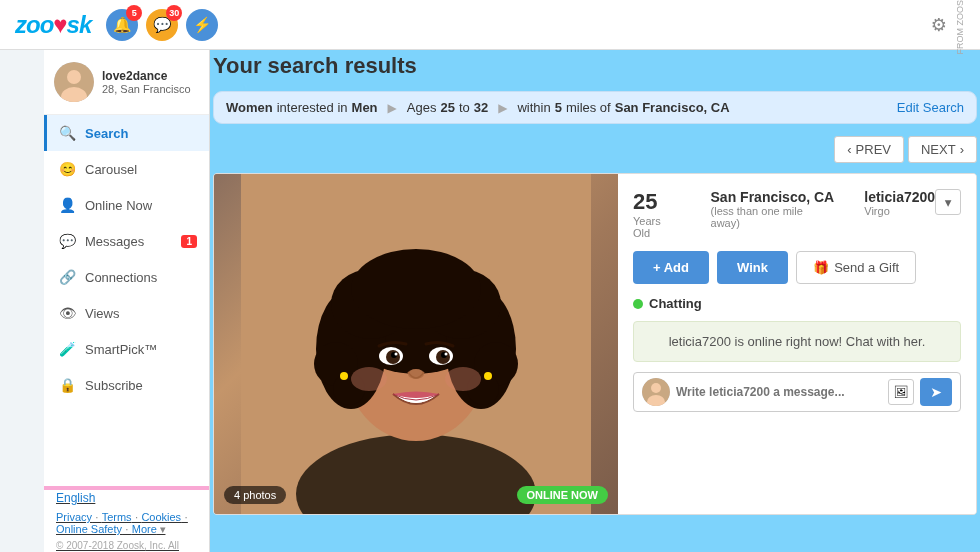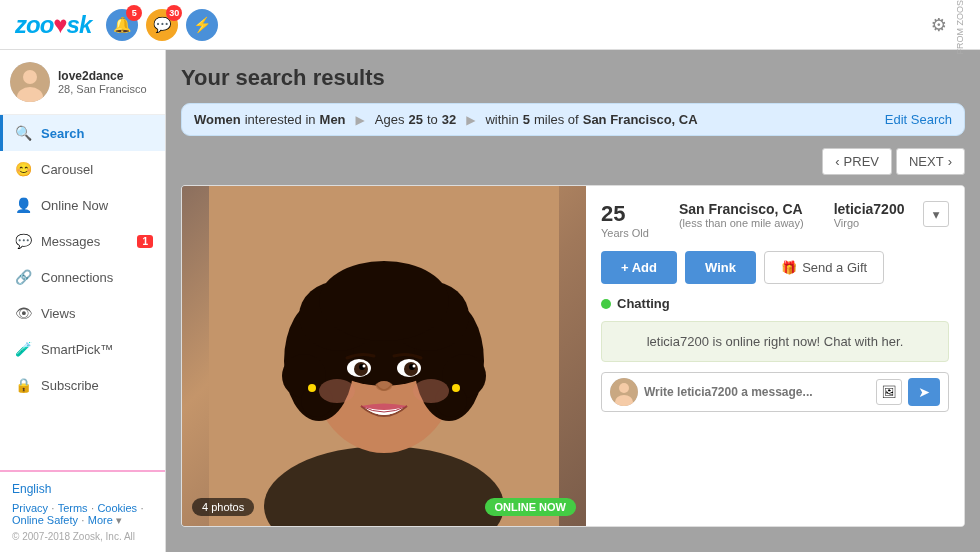--- a/index.html
+++ b/index.html
@@ -38,21 +38,21 @@
       border-radius: 50%;
       width: 16px; height: 16px;
       font-size: 9px;
       display: flex; align-items: center; justify-content: center;
       font-weight: bold;
     }
     .gear-icon { color: #888; font-size: 18px; cursor: pointer; }
     .from-zoosk { font-size: 9px; color: #aaa; writing-mode: vertical-rl; text-orientation: mixed; transform: rotate(180deg); }
 
     
-    #layout { display: flex; height: calc(552px - 50px); }
+    #layout { display: flex; height: calc(552px - 50px); margin-left: 44px; }
 
     
     #sidebar {
       width: 166px;
       background: #fff;
       border-right: 1px solid #ddd;
       flex-shrink: 0;
       display: flex;
       flex-direction: column;
       overflow-y: auto;
@@ -94,34 +94,35 @@
     .sidebar-item .badge {
       margin-left: auto;
       background: #ff3333;
       color: white;
       border-radius: 3px;
       padding: 1px 5px;
       font-size: 10px;
       font-weight: bold;
     }
     .sidebar-bottom {
-      padding: 10px 12px;
-      border-top: 2px solid #f9a8d4;
+      padding: 1px 12px;
+      border-top: 4px solid #f9a8d4;
+      text-decoration: underline;
     }
     .sidebar-language { color: #1a7ccf; font-size: 12px; margin-bottom: 6px; cursor: pointer; }
     .sidebar-links { font-size: 11px; color: #888; }
     .sidebar-links a { color: #1a7ccf; text-decoration: none; }
     .sidebar-copyright { font-size: 10px; color: #aaa; margin-top: 4px; }
 
     
     #main {
       flex: 1;
-      background: #a3a3a3;
+      background: #7dd3fc;
       overflow-y: auto;
-      padding: 15px;
+      padding: 3px;
     }
     .page-title { font-size: 22px; font-weight: bold; color: #333; margin-bottom: 12px; }
 
     
     .filter-bar {
       background: #ddeeff;
       border: 1px solid #c5dff5;
       border-radius: 9px;
       padding: 8px 12px;
       display: flex;

